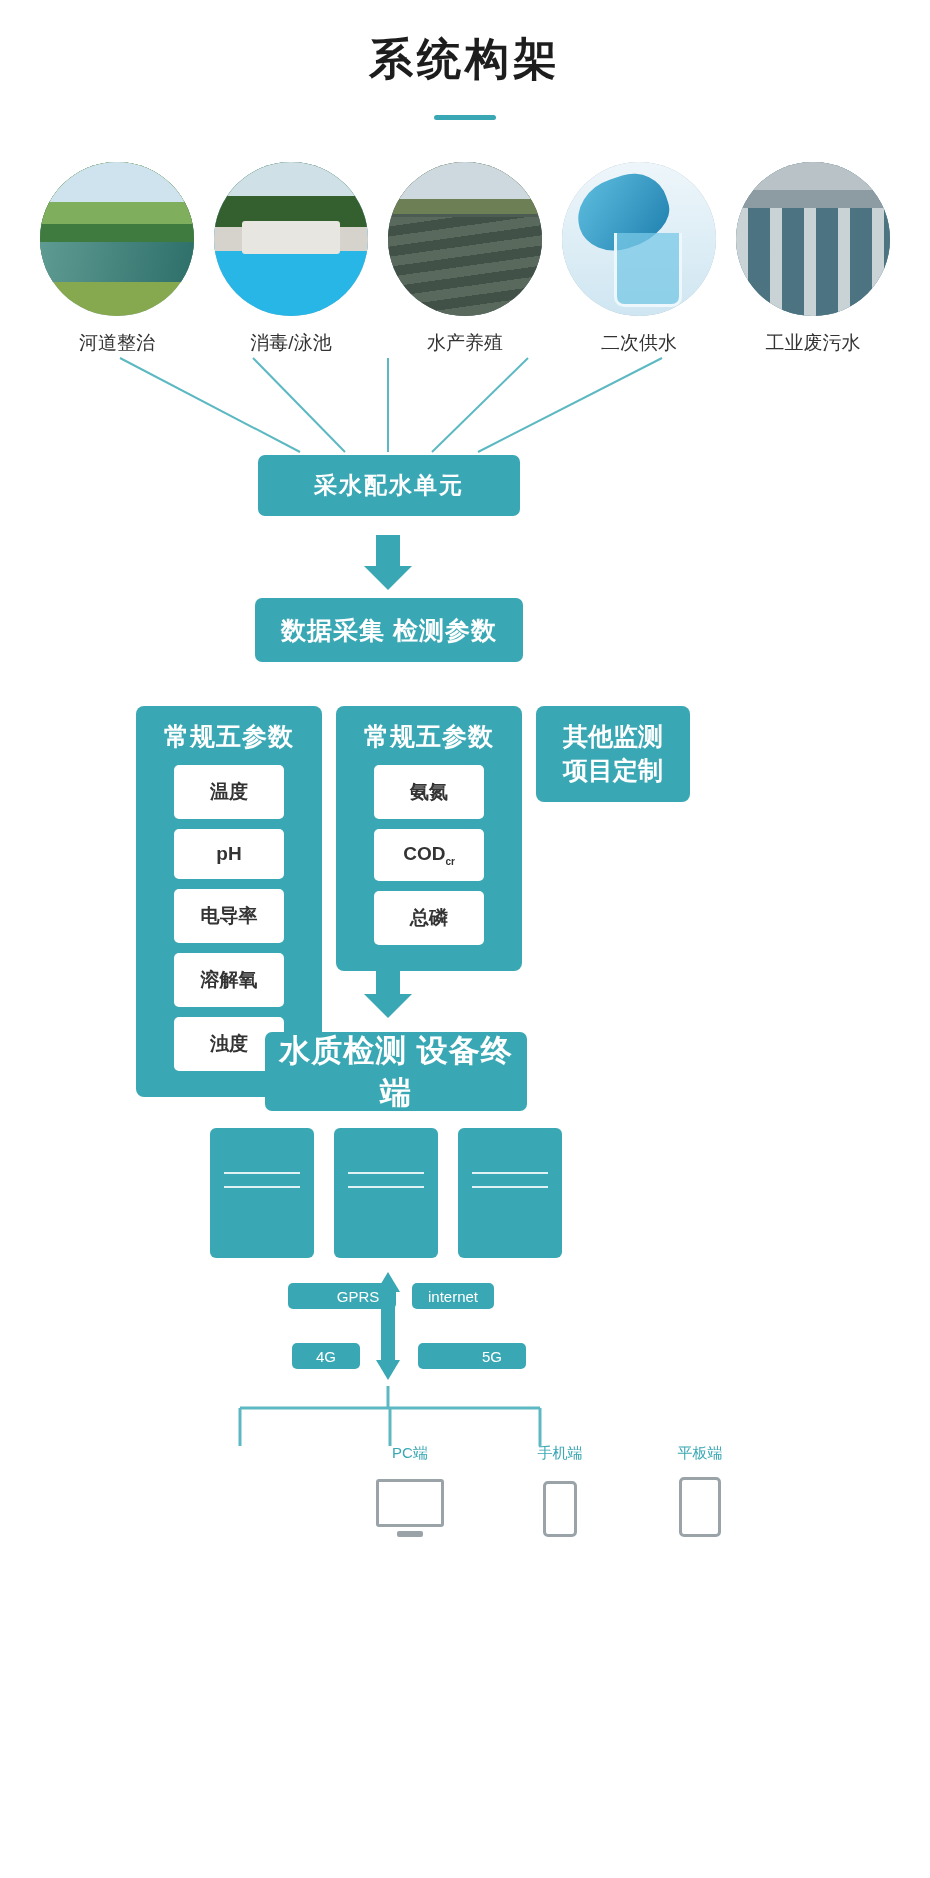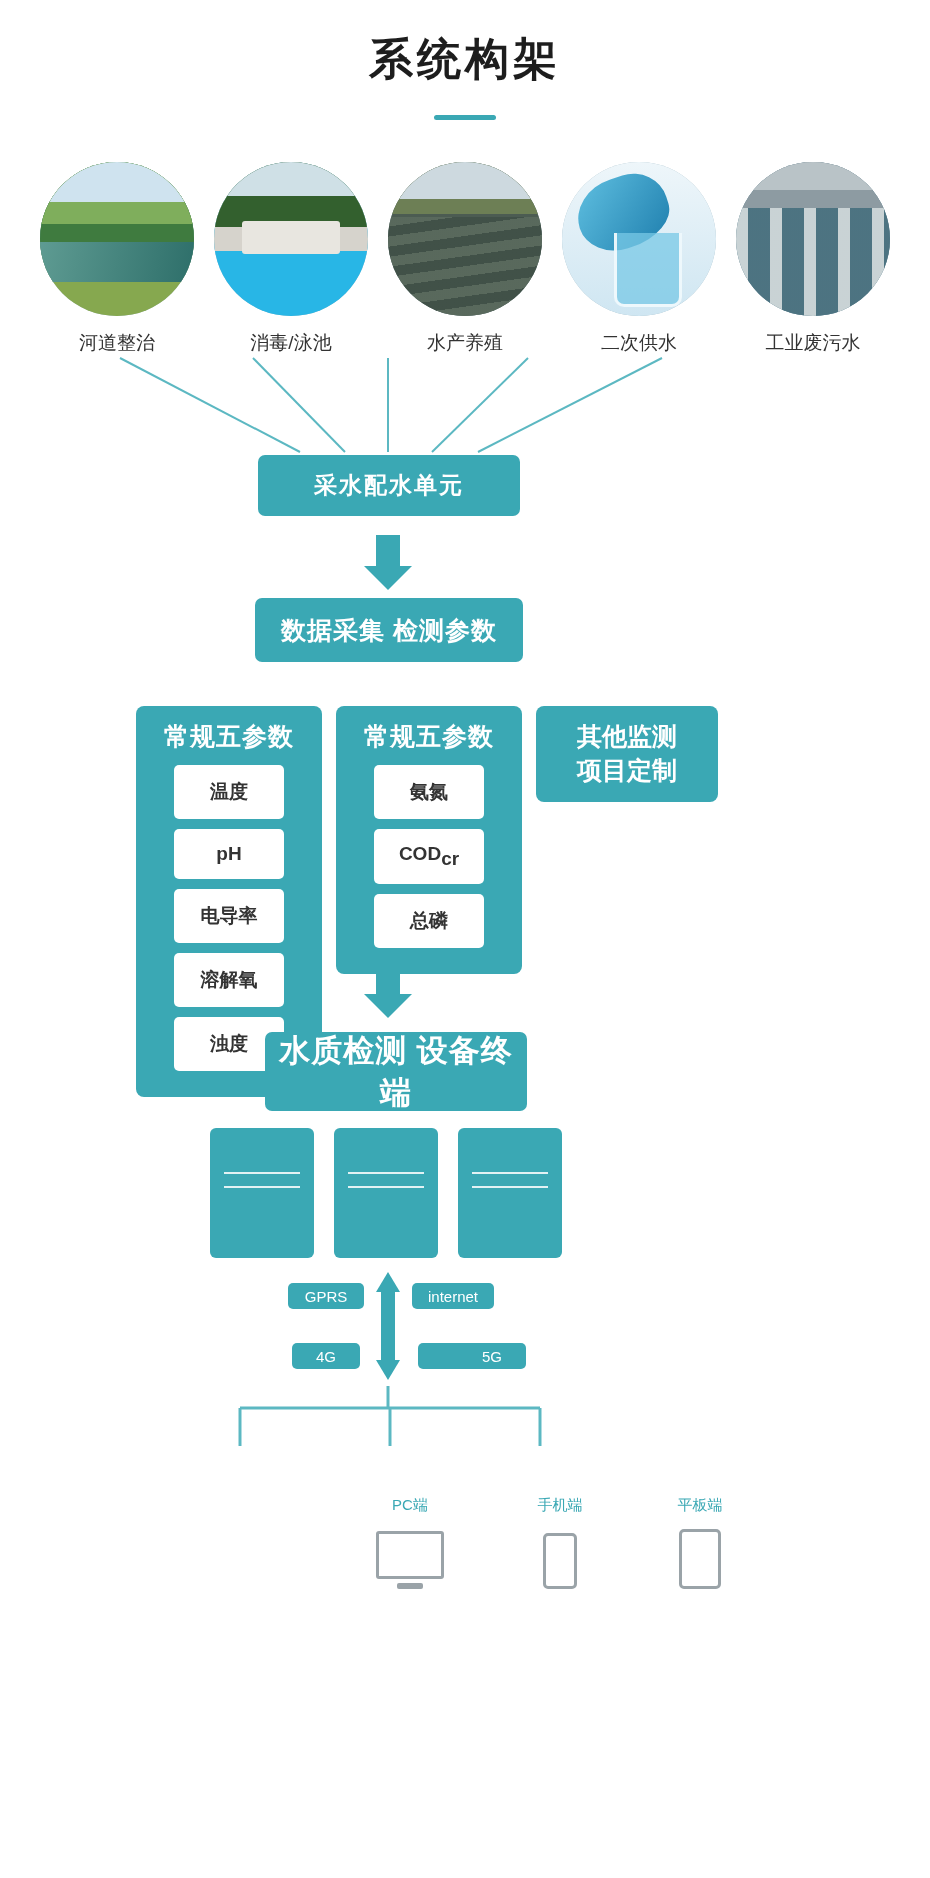--- a/index.html
+++ b/index.html
@@ -132,50 +132,50 @@
   }
   .panel-title{font-size:25px;font-weight:bold;letter-spacing:1px;margin-bottom:12px;}
   .chip{
     width:110px;margin:0 auto 10px auto;
     background:#fff;color:#333;border-radius:5px;
     font-size:19px;font-weight:bold;padding:14px 0;
   }
   .panel-left{left:96px;top:706px;width:186px;}
   .panel-mid{left:296px;top:706px;width:186px;}
   .panel-right{
-    left:496px;top:706px;width:182px;height:96px;
+    left:496px;top:706px;width:154px;height:96px;
     display:flex;align-items:center;justify-content:center;
     font-size:25px;font-weight:bold;line-height:1.35;padding:0;
   }
-  .sub{font-size:19px;vertical-align:sub;font-weight:bold;}
+  .sub{font-size:10px;vertical-align:sub;font-weight:bold;}
   .box-terminal{
     position:absolute;left:258px;top:1032px;width:262px;height:79px;
     font-size:31px;letter-spacing:1px;margin-left:7px;
   }
   
   .devices{position:absolute;left:210px;top:1128px;width:360px;height:130px;}
   .device{
     position:absolute;top:0;width:104px;height:130px;
     background:#3aa8b4;border-radius:6px;
   }
   .device .ln{
     position:absolute;left:14px;right:14px;height:2px;background:rgba(255,255,255,.85);
   }
   .d1{left:0;} .d2{left:124px;} .d3{left:248px;}
   
   .tag{
     position:absolute;background:#3aa8b4;color:#fff;border-radius:5px;
     font-size:15px;display:flex;align-items:center;justify-content:center;
   }
-  .tag-gprs{left:288px;top:1283px;width:76px;height:26px;}
+  .tag-gprs{left:288px;top:1283px;width:76px;height:26px;padding-left:32px;}
   .tag-internet{left:412px;top:1283px;width:82px;height:26px;}
   .tag-4g{left:292px;top:1343px;width:68px;height:26px;}
   .tag-5g{left:418px;top:1343px;width:68px;height:26px;padding-left:40px;}
   
-  .terminals{position:absolute;left:170px;top:1496px;width:590px;height:130px;text-decoration:underline;}
+  .terminals{position:absolute;left:170px;top:1444px;width:590px;height:130px;text-decoration:underline;}
   .term{position:absolute;top:0;width:120px;text-align:center;}
   .t1{left:180px;} .t2{left:330px;} .t3{left:470px;}
   .term-label{font-size:15px;color:#3aa8b4;margin-bottom:14px;}
   .term-icon{display:flex;justify-content:center;align-items:flex-end;height:60px;}
   .mon-screen{width:62px;height:42px;border:3px solid #9aa3a8;border-radius:3px;}
   .mon-stand{width:26px;height:6px;background:#9aa3a8;margin:4px auto 0 auto;border-radius:2px;}
   .phone{width:28px;height:50px;border:3px solid #9aa3a8;border-radius:5px;}
   .tablet{width:36px;height:54px;border:3px solid #9aa3a8;border-radius:5px;}
 </style>
 </head>

